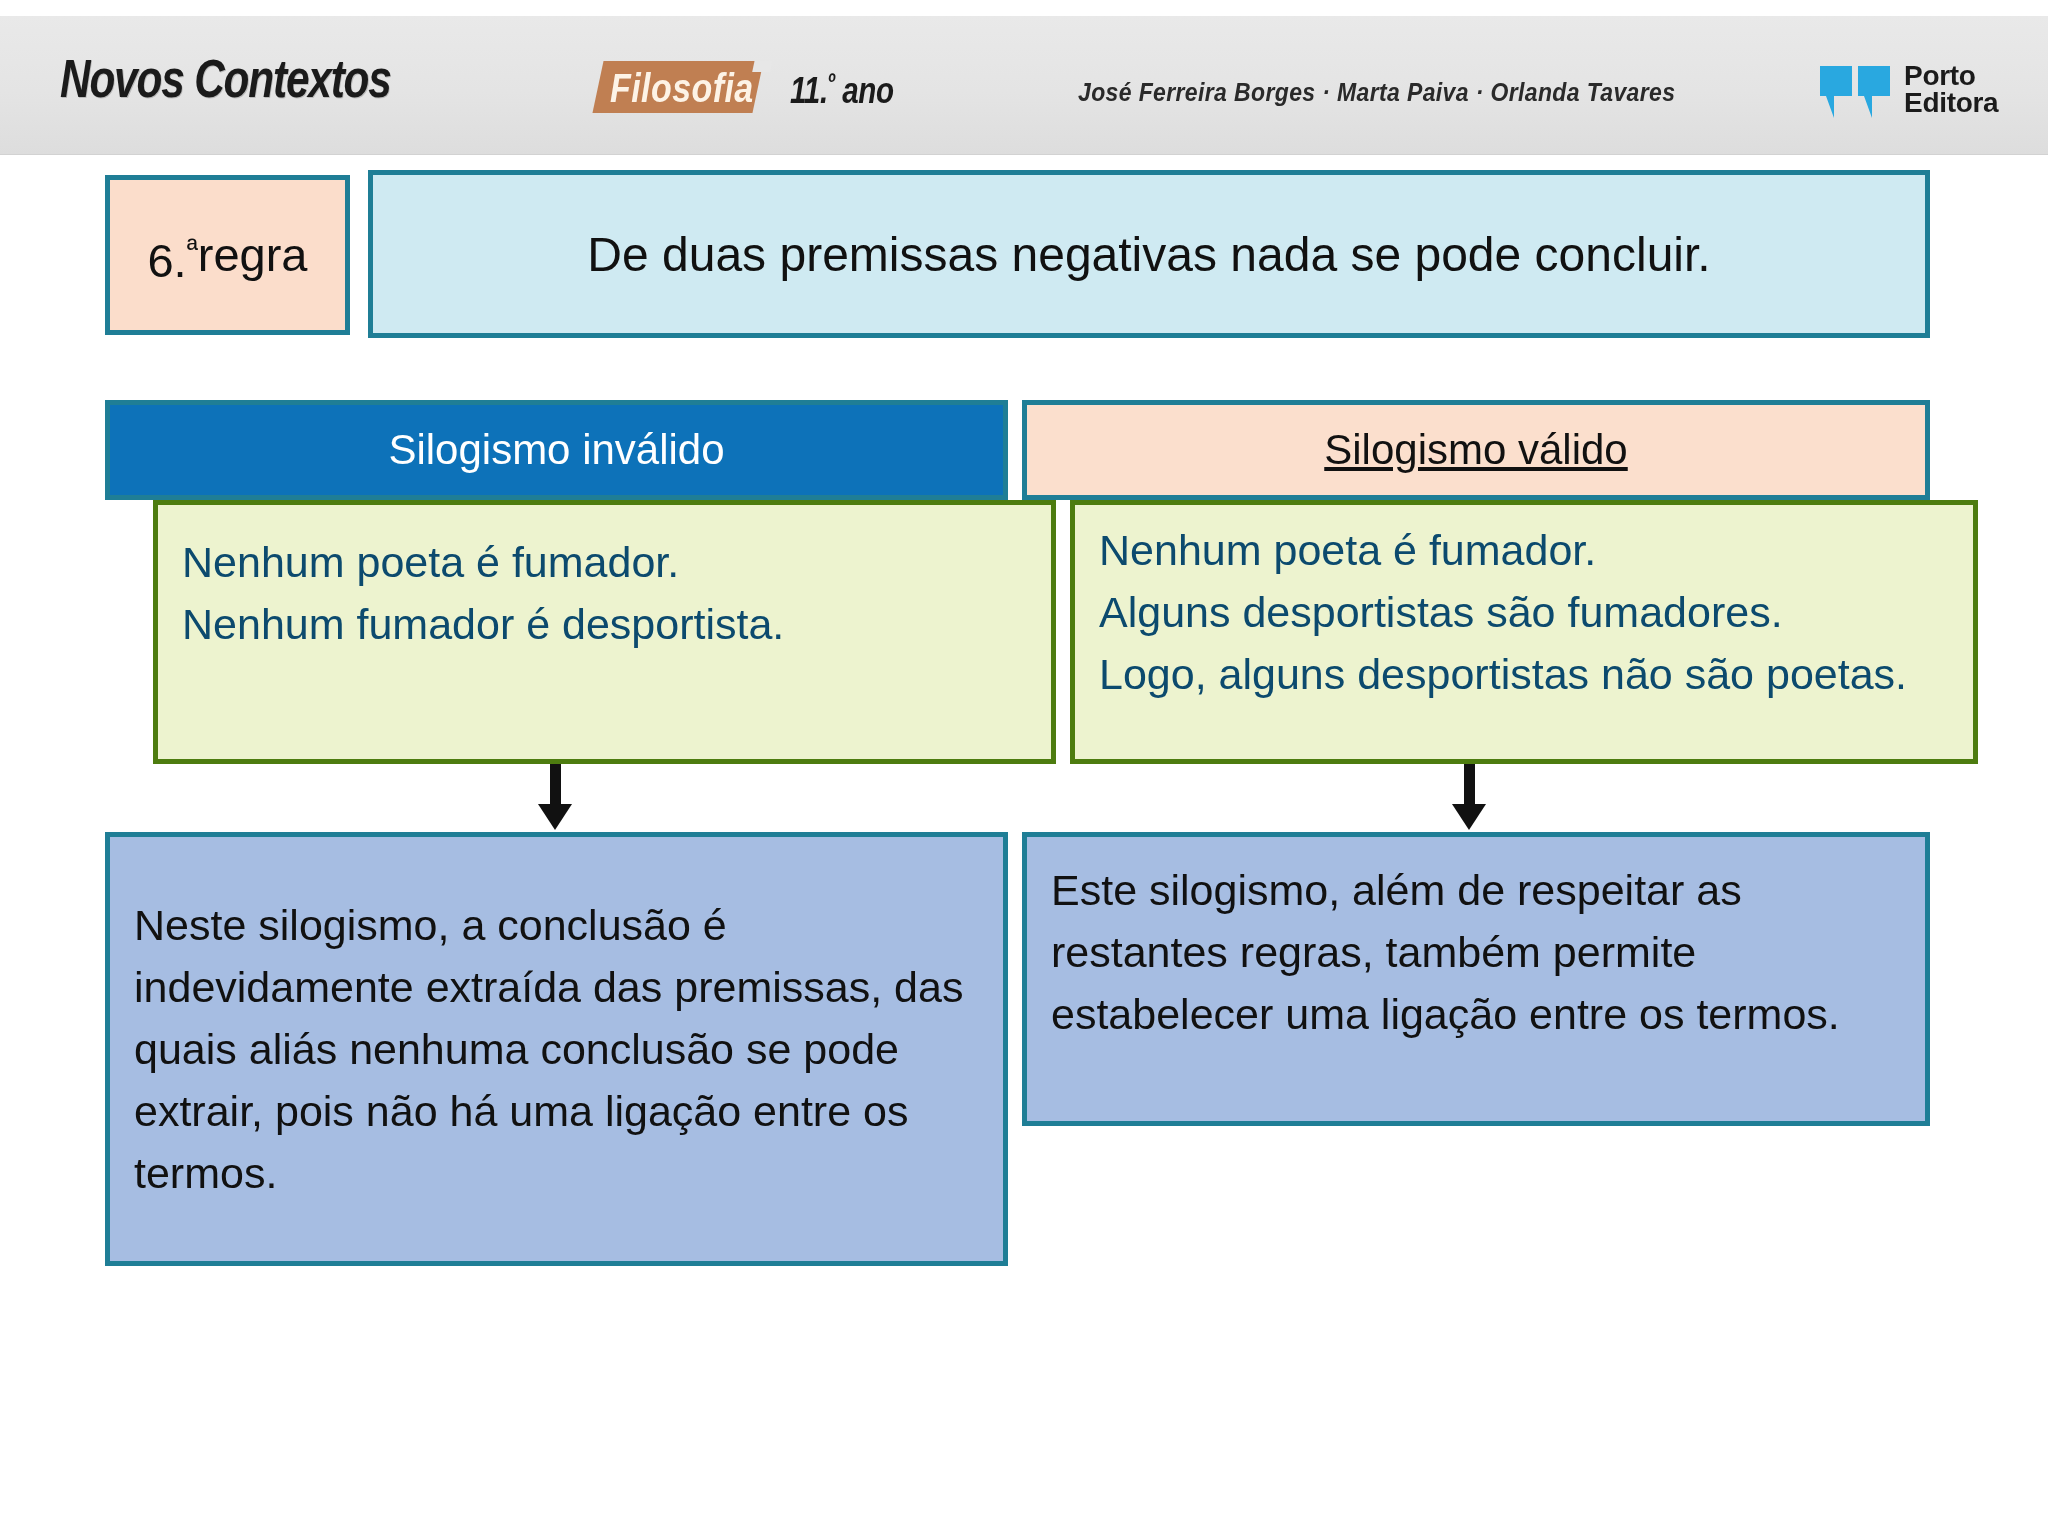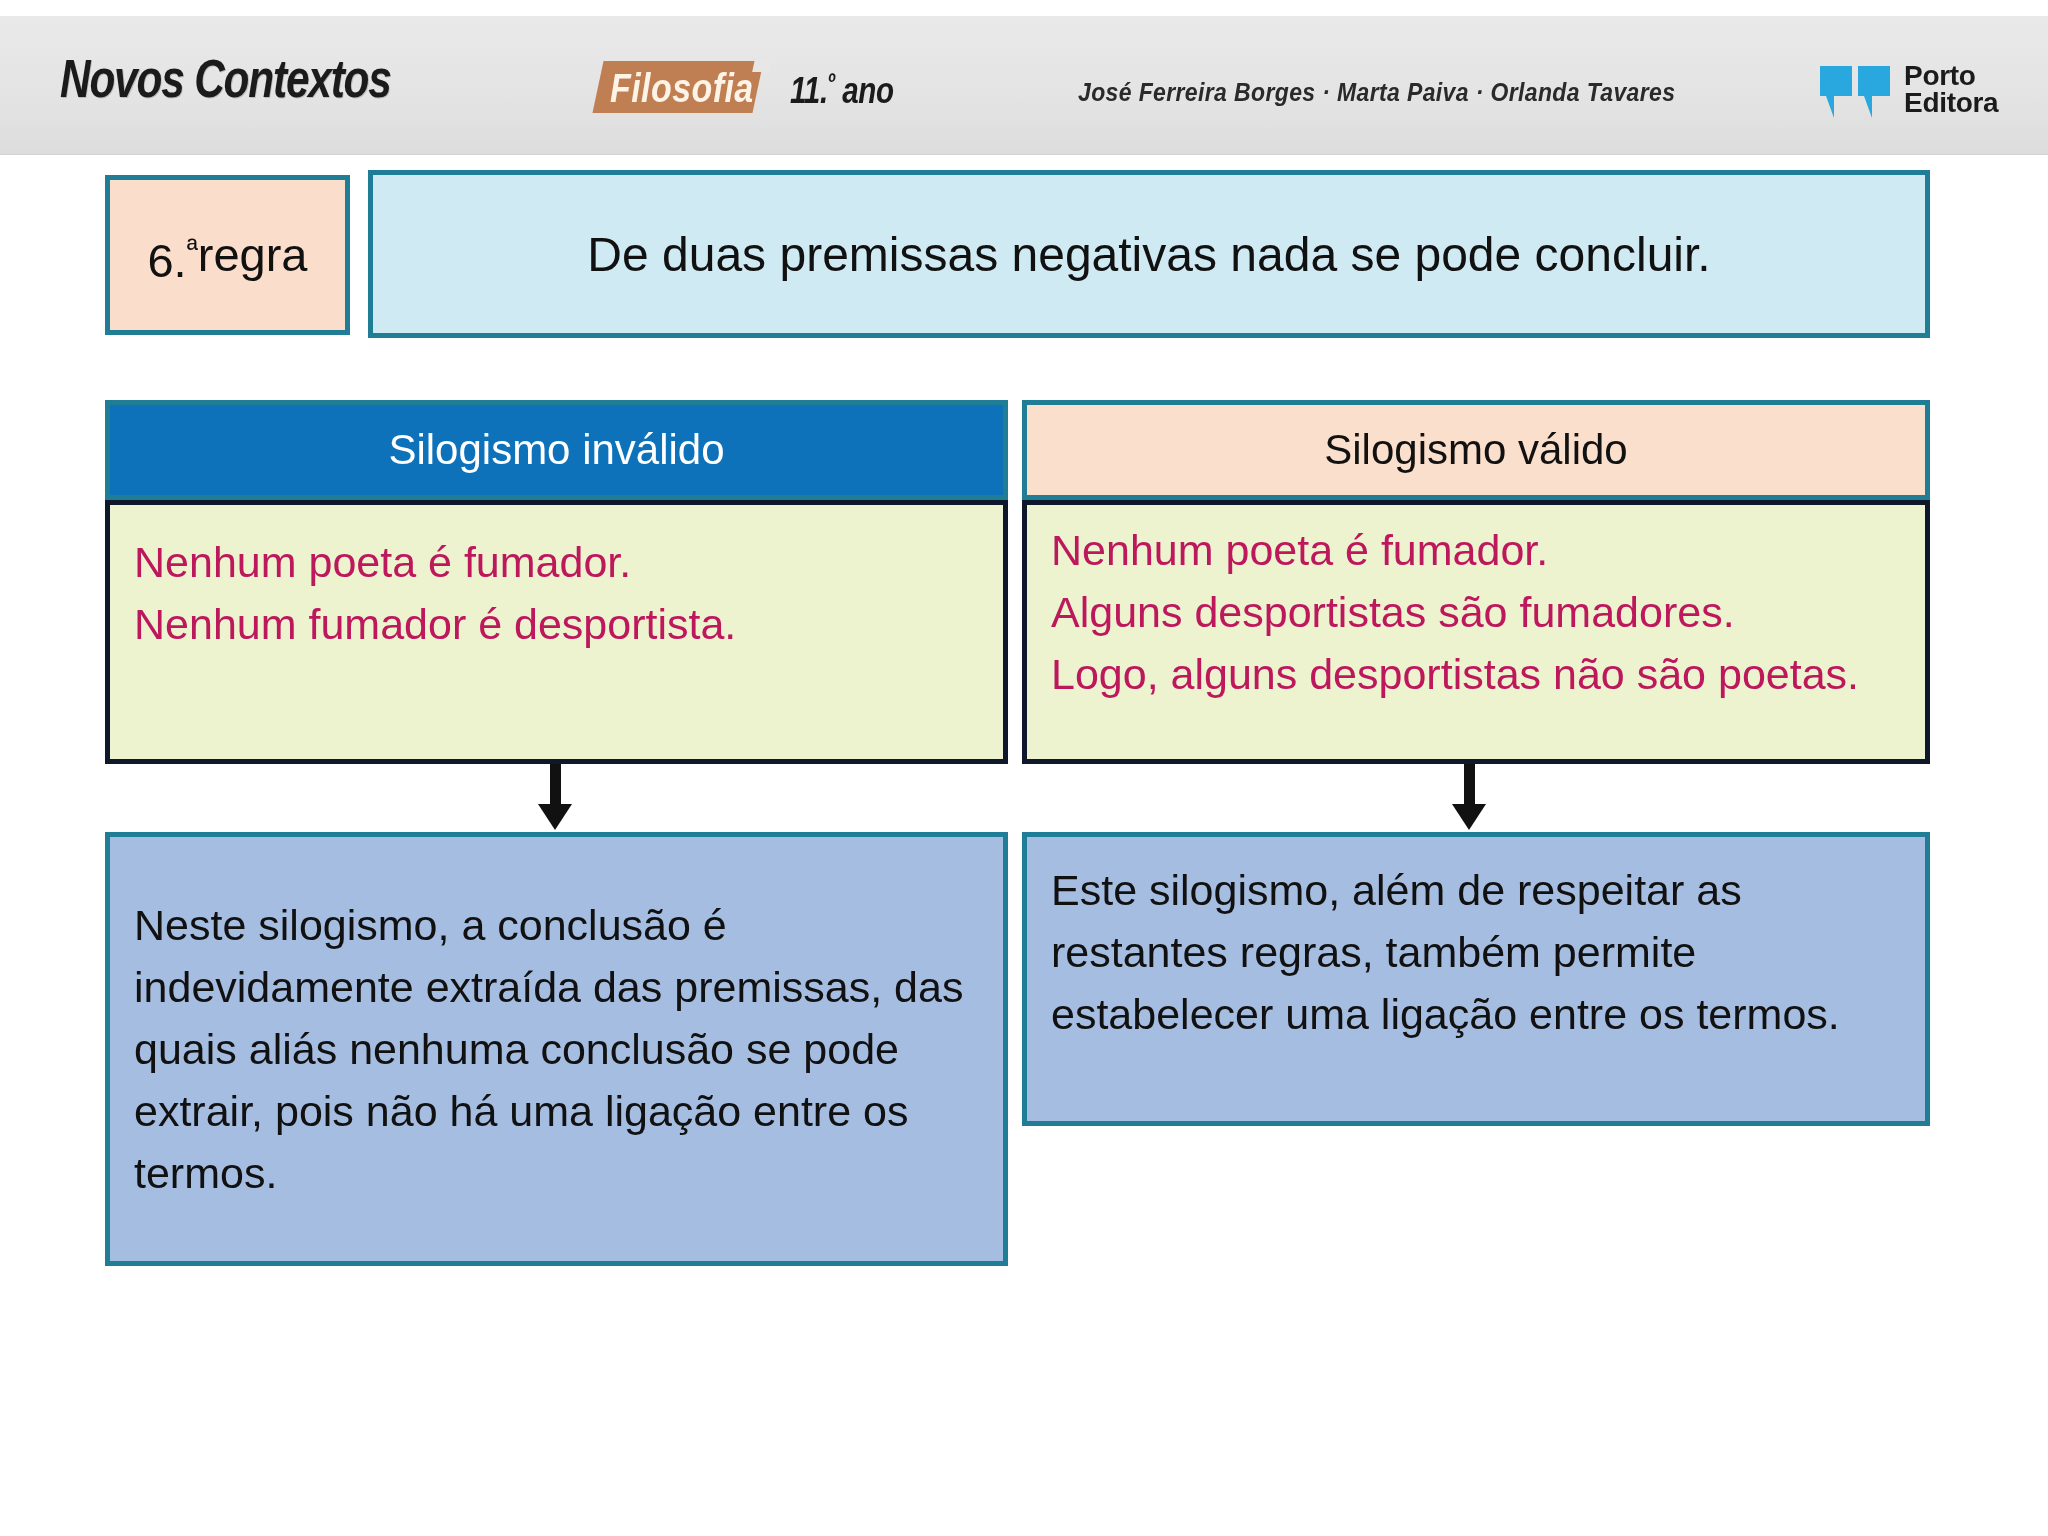--- a/index.html
+++ b/index.html
@@ -104,30 +104,31 @@
     box-sizing:border-box;
     display:flex;align-items:center;justify-content:center;
     font-size:42px;
   }
   .col-head.invalid{
     left:105px;top:400px;width:903px;
     background:#0d72b9;color:#ffffff;
   }
   .col-head.valid{
     left:1022px;top:400px;width:908px;
-    background:#fbdfcd;color:#111111;
+    background:#fbdfcd;color:#111111;text-decoration:underline;
   }
 
   .premise-box{
     position:absolute;
     background:#edf3cf;
-    border:5px solid #0f172a;
-    box-sizing:border-box;
-    font-size:43px;line-height:62px;color:#be185d;
+    border:5px solid #4d7c0f;
+    box-sizing:border-box;
+    font-size:43px;line-height:62px;color:#0c4a6e;
     padding:26px 24px 20px 24px;
+    margin-left:48px;
   }
   .premise-box.invalid{left:105px;top:500px;width:903px;height:264px;}
   .premise-box.valid{left:1022px;top:500px;width:908px;height:264px;}
   .premise-box.valid{padding-top:14px;}
   .premise-box p{margin:0;}
 
   .arrow{
     position:absolute;width:34px;
   }
   .arrow .shaft{

